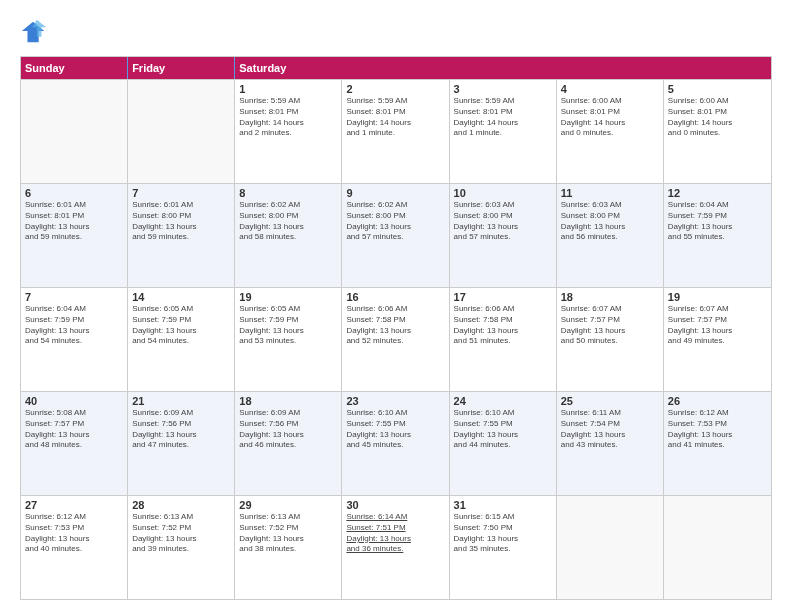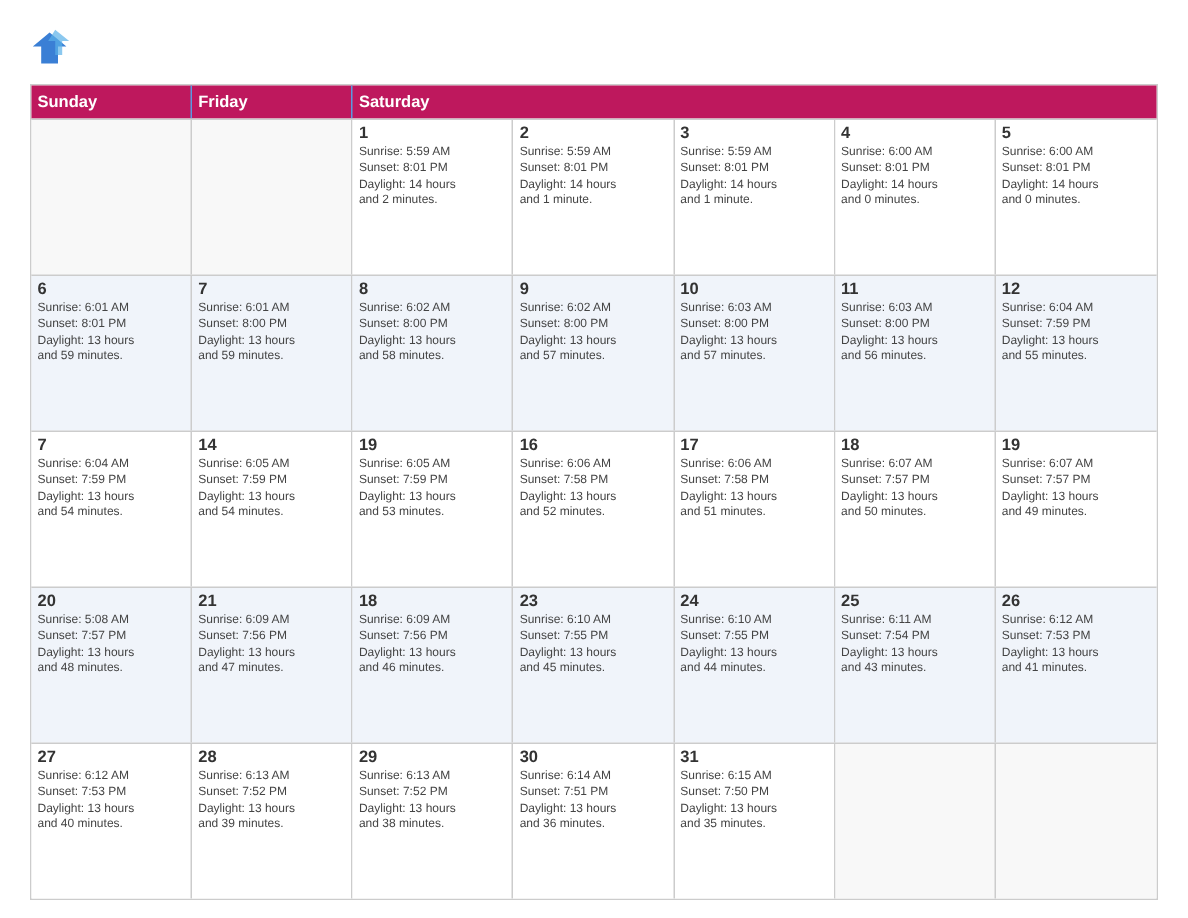--- a/index.html
+++ b/index.html
@@ -278,21 +278,21 @@
           <div class="cal-cell">
             <span class="day-num">19</span>
             <div class="cell-info" style="white-space: pre-line;">Sunrise: 6:07 AM
 Sunset: 7:57 PM
 Daylight: 13 hours
 and 49 minutes.</div>
           </div>
         </div>
         <div class="cal-row">
           <div class="cal-cell shaded">
-            <span class="day-num">20</span>
+            <span class="day-num">40</span>
             <div class="cell-info" style="white-space: pre-line;">Sunrise: 5:08 AM
 Sunset: 7:57 PM
 Daylight: 13 hours
 and 48 minutes.</div>
           </div>
           <div class="cal-cell shaded">
             <span class="day-num">21</span>
             <div class="cell-info" style="white-space: pre-line;">Sunrise: 6:09 AM
 Sunset: 7:56 PM
 Daylight: 13 hours
@@ -351,21 +351,21 @@
           </div>
           <div class="cal-cell">
             <span class="day-num">29</span>
             <div class="cell-info" style="white-space: pre-line;">Sunrise: 6:13 AM
 Sunset: 7:52 PM
 Daylight: 13 hours
 and 38 minutes.</div>
           </div>
           <div class="cal-cell">
             <span class="day-num">30</span>
-            <div class="cell-info" style="white-space: pre-line;">Sunrise: 6:14 AM
+            <div class="cell-info" style="white-space: pre-line; text-decoration: underline;">Sunrise: 6:14 AM
 Sunset: 7:51 PM
 Daylight: 13 hours
 and 36 minutes.</div>
           </div>
           <div class="cal-cell">
             <span class="day-num">31</span>
             <div class="cell-info" style="white-space: pre-line;">Sunrise: 6:15 AM
 Sunset: 7:50 PM
 Daylight: 13 hours
 and 35 minutes.</div>

